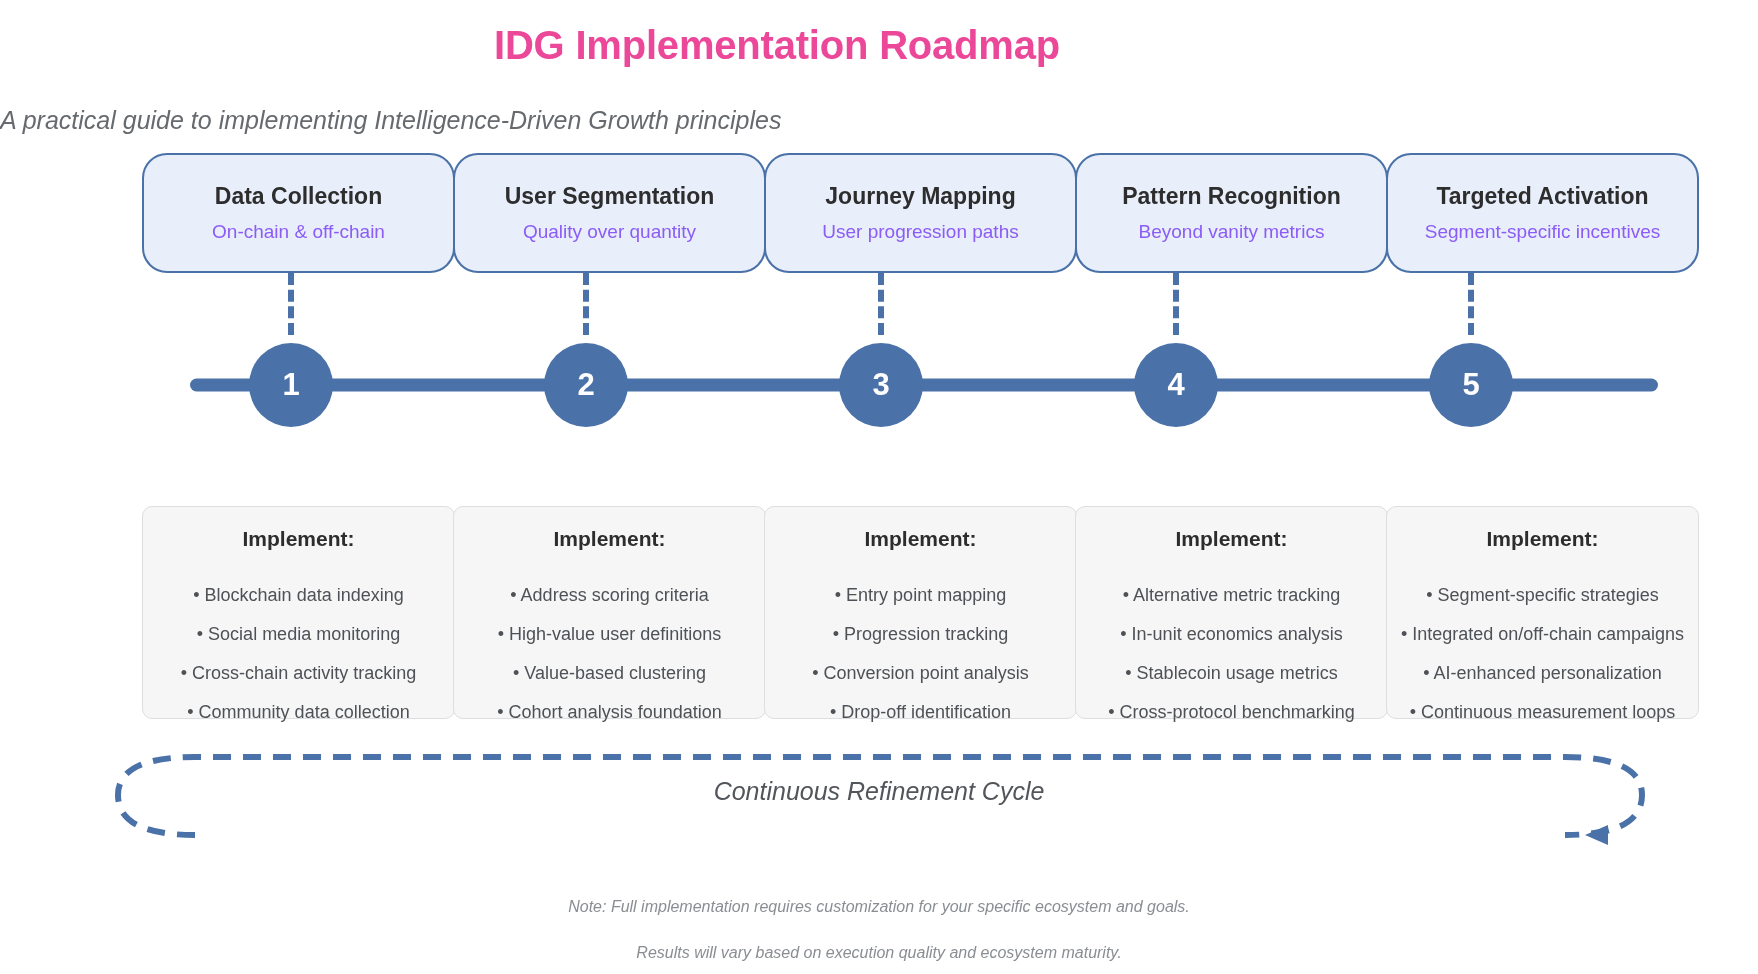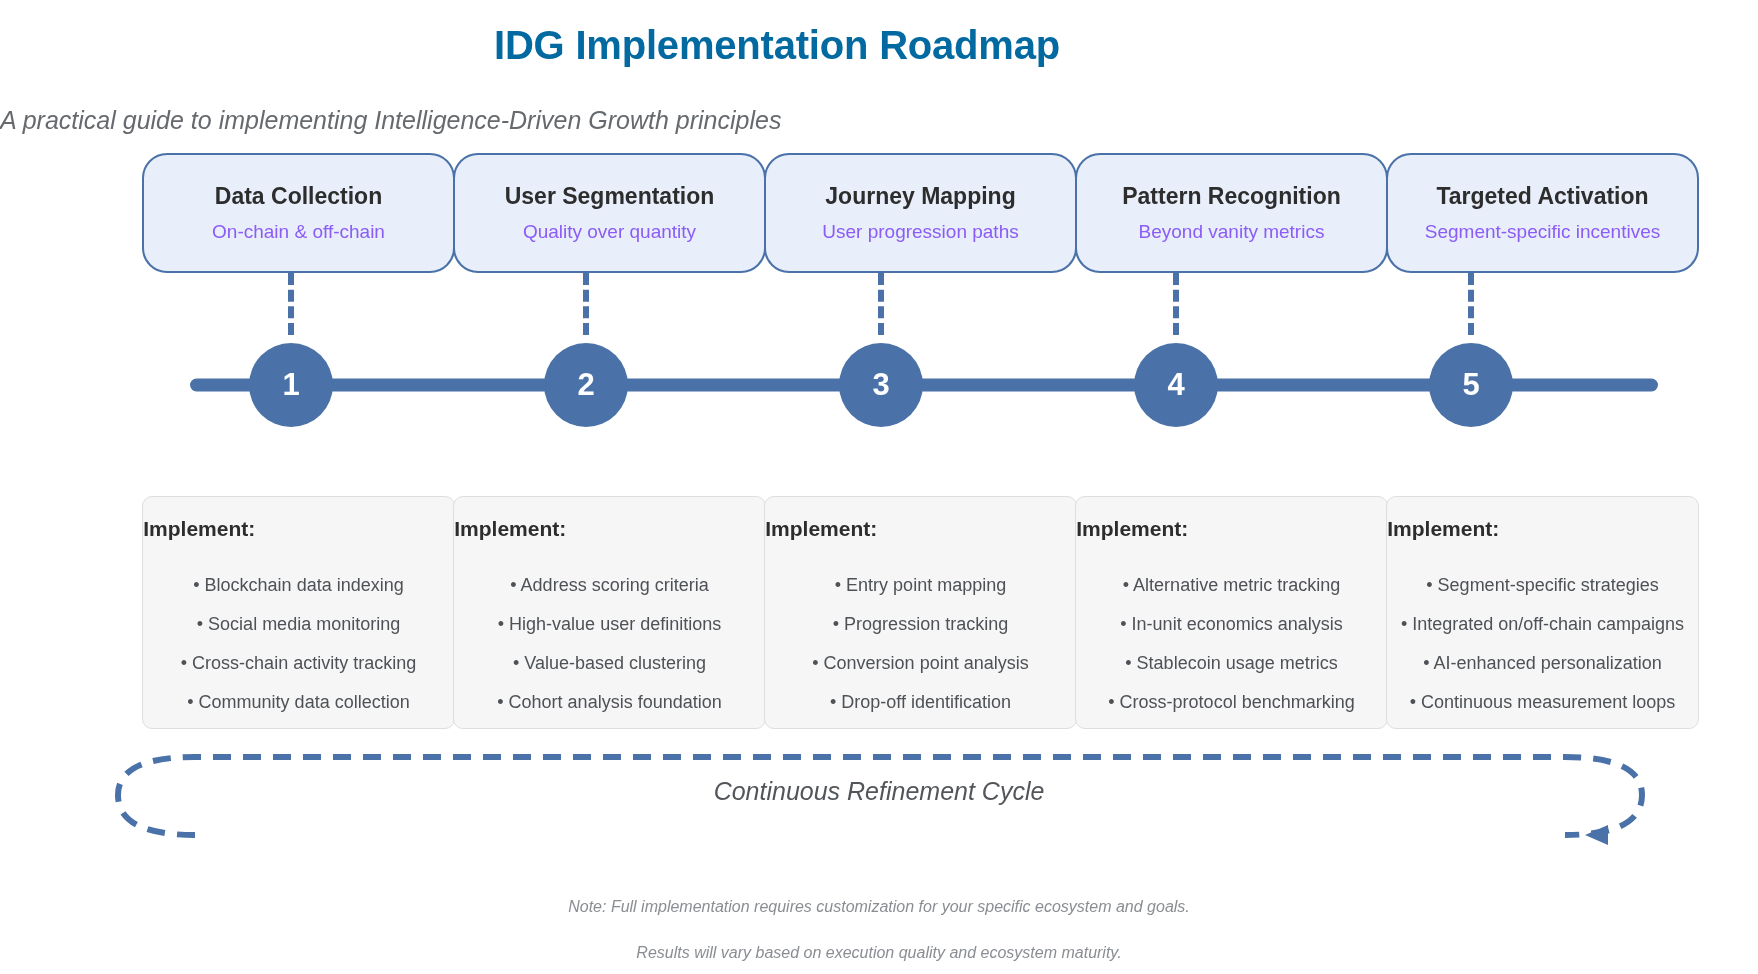--- a/index.html
+++ b/index.html
@@ -20,21 +20,21 @@
 
   
   .title {
     position: absolute;
     top: 23px;
     left: 0;
     width: 1542px;
     text-align: center;
     font-size: 40px;
     font-weight: bold;
-    color: #0369a1;
+    color: #ec4899;
     letter-spacing: -0.2px;
     padding-left: 12px;
   }
   .subtitle {
     position: absolute;
     top: 106px;
     left: 0;
     width: 1758px;
     font-size: 25px;
     font-style: italic;
@@ -135,25 +135,25 @@
     left: 143px;
     width: 1555px;
     height: 245px;
     display: flex;
   }
   .impl-card {
     flex: 1 1 0;
     background: #f6f6f7;
     border: 1.5px solid #dddee0;
     border-radius: 10px;
-    margin: 6px -0.75px;
+    margin: 16px -0.75px;
     padding: 20px 0 8px 0;
     display: flex;
     flex-direction: column;
-    align-items: flex-start;
+    align-items: center;
     overflow: visible;
     position: relative;
   }
   .impl-title {
     font-size: 21px;
     font-weight: bold;
     color: #2d2d2d;
     margin-bottom: 25px;
   }
   .impl-list {

